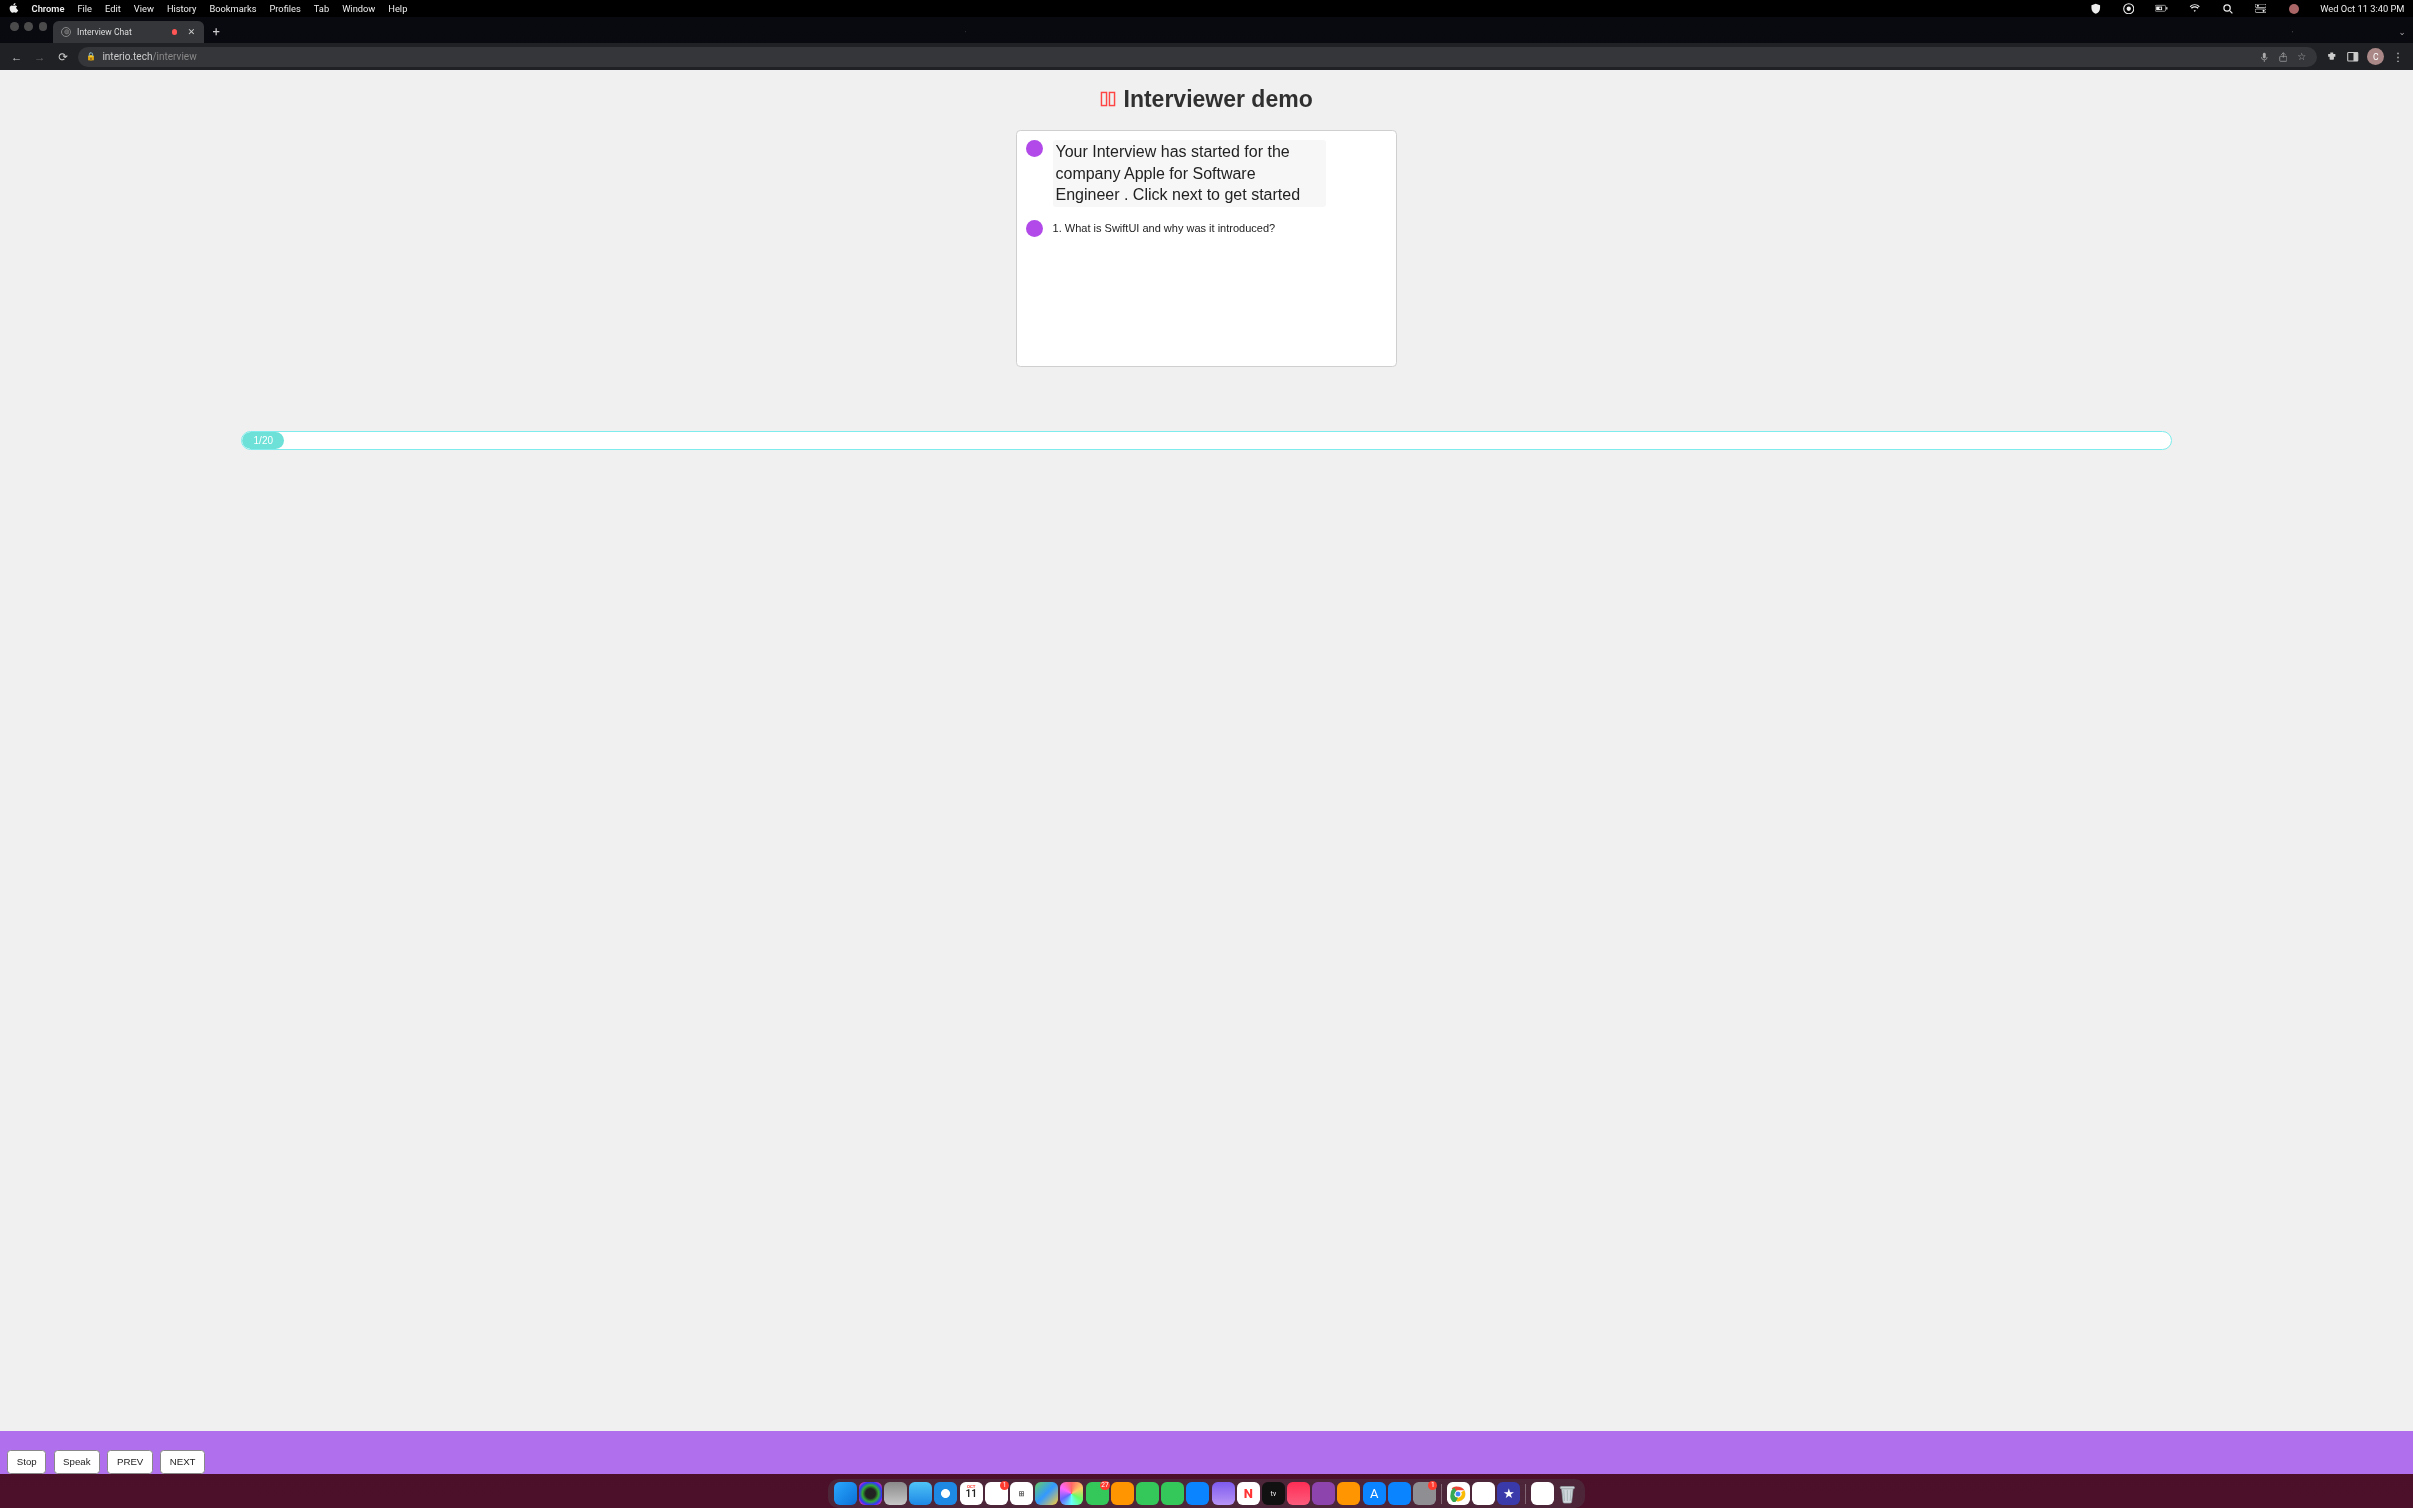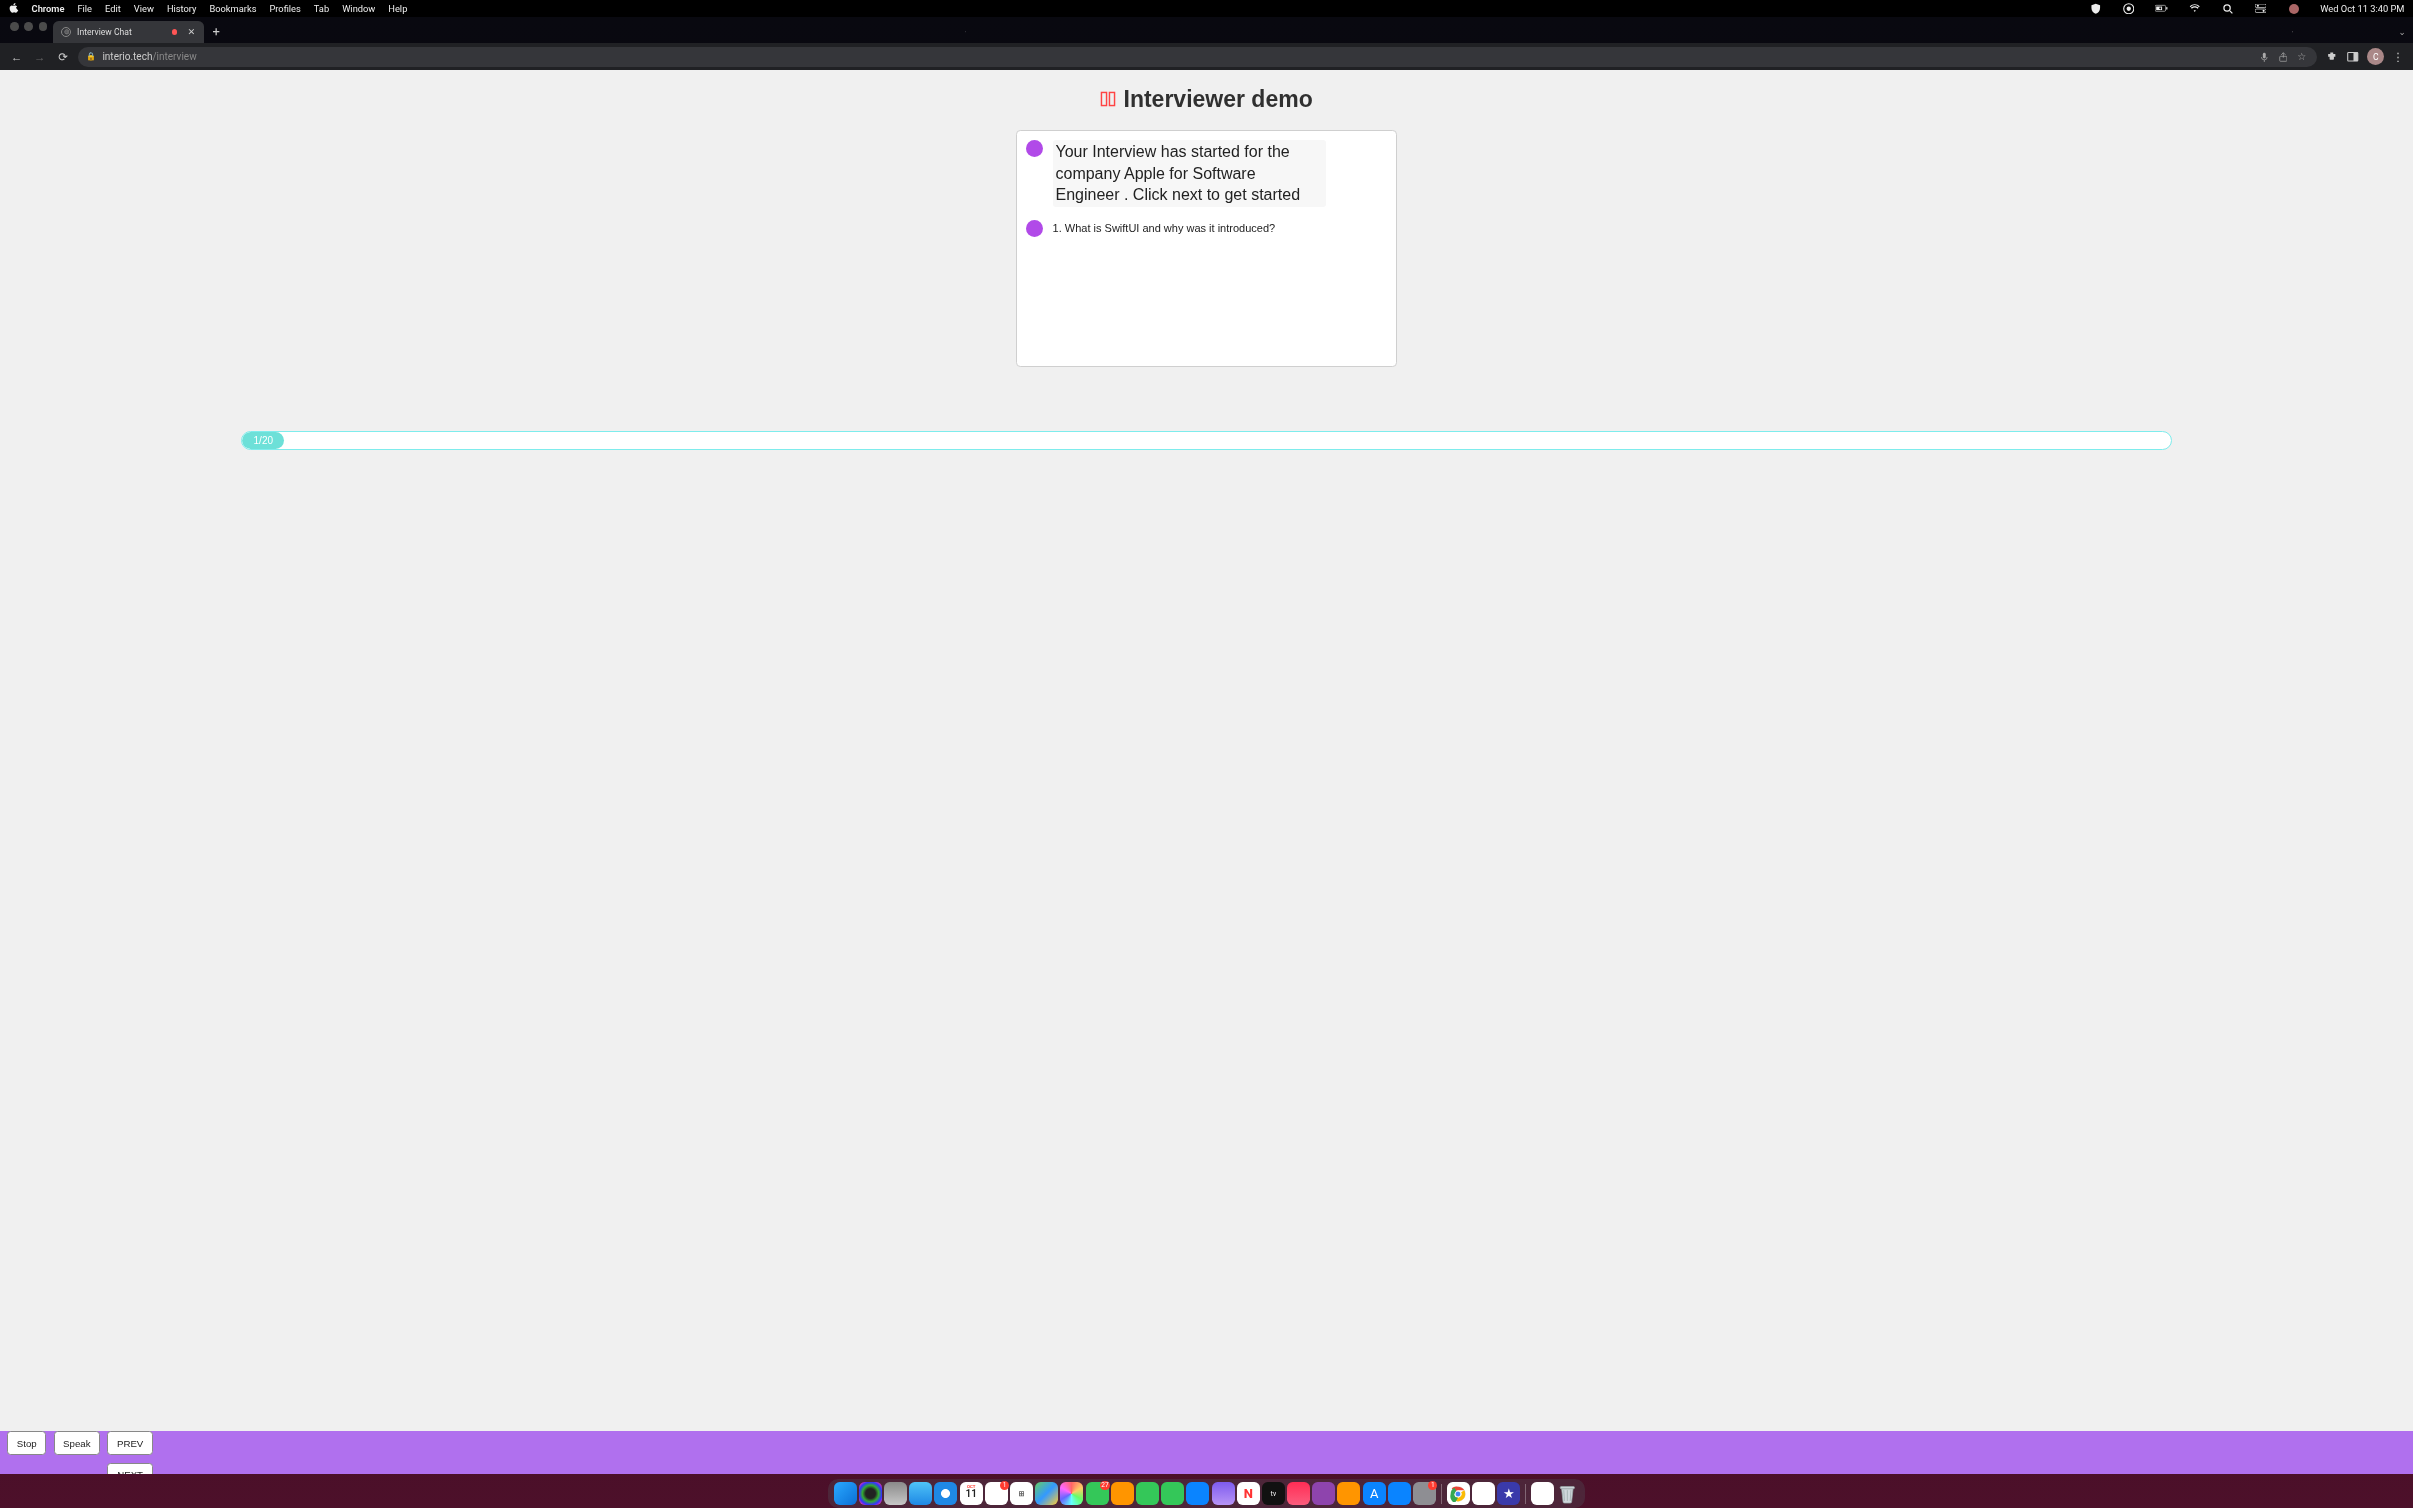--- a/index.html
+++ b/index.html
@@ -149,37 +149,37 @@
     border-radius: 8.6px;
     width: 42px;
     display:flex; align-items:center; justify-content:center;
     color:#fff; font-size:10px; font-weight:500;
   }
 
   .bottom-bar {
     position: absolute; left:0; right:0; bottom:0;
     height: 43px;
     background: #b070ee;
-    display:flex; align-items:flex-start;
+    display:flex; align-items:flex-end;
     padding: 0 7.2px;
     gap: 7.2px;
   }
   .bottom-bar .btn {
     background:#fff; border:0.7px solid #888; border-radius:3.6px;
     padding: 5.7px 8.6px; font-size:9.7px; color:#222; cursor:pointer;
   }
   .bottom-bar .center { flex:1; display:flex; justify-content:center; }
   .bottom-bar .record-btn {
     width:33px; height:33px; border-radius:50%;
     background:#f97066; color:#fff; font-size:8.3px;
     display:flex; align-items:center; justify-content:center;
     cursor:pointer; border:none;
     position:relative; top:4.3px;
   }
-  .bottom-bar .right { display:flex; gap:7.2px;flex-direction:column; }
+  .bottom-bar .right { display:flex; gap:7.2px; }
 
   
   .dock-wrap {
     position: absolute; left:0; right:0; bottom:0;
     height: 34px;
     display:flex; justify-content:center; align-items:flex-end;
     z-index: 50;
   }
   .dock {
     background: rgba(80,80,90,0.35);

